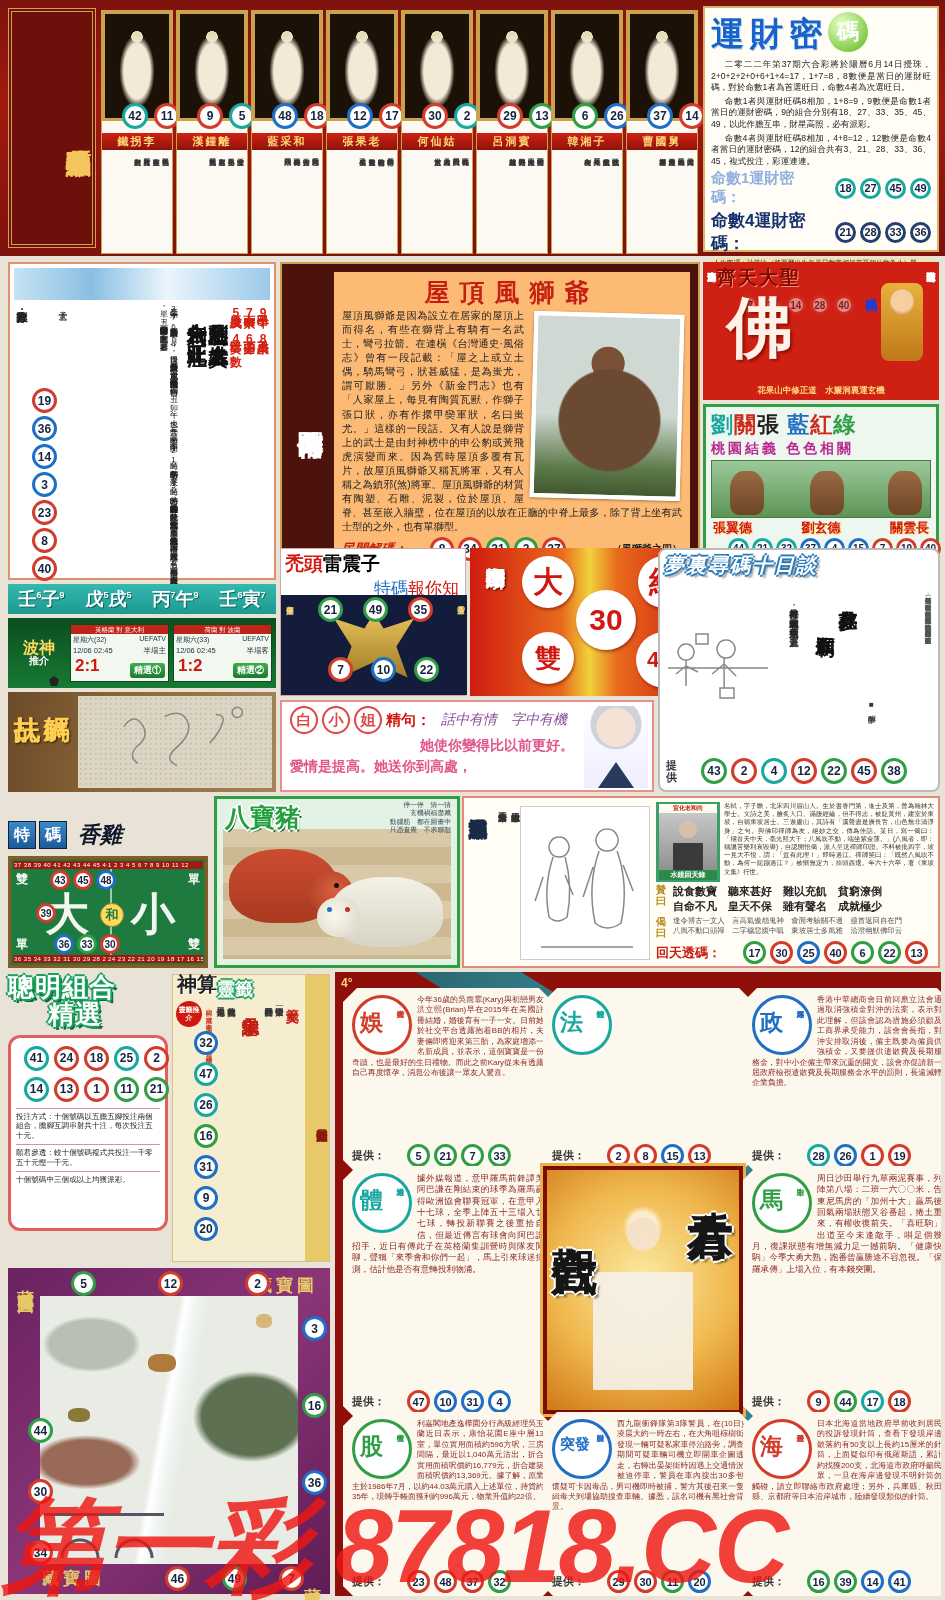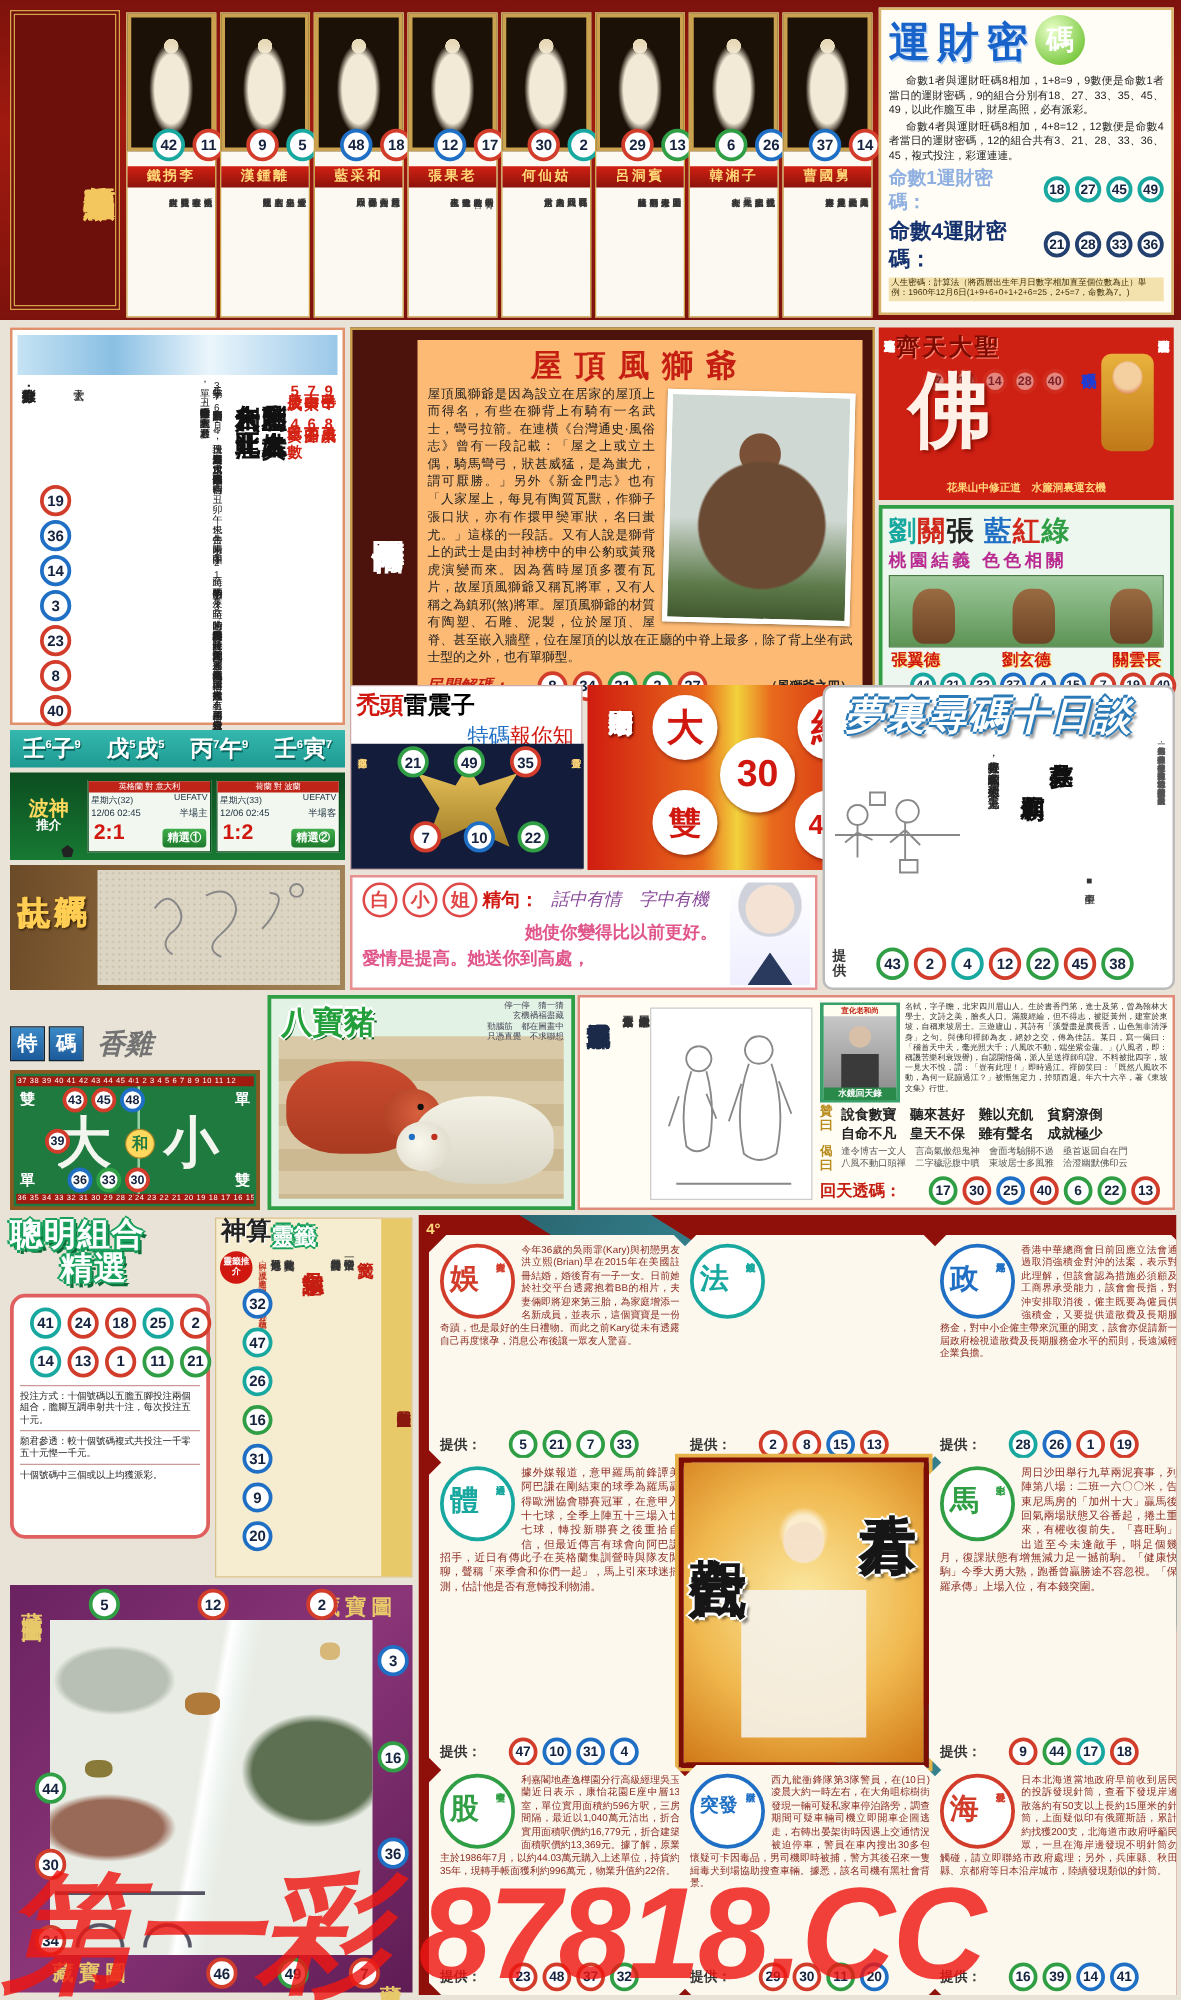--- a/index.html
+++ b/index.html
@@ -105,21 +105,21 @@
   #leizhen .art{position:absolute;left:0;bottom:0;width:186px;height:100px;background:#131c3a;overflow:hidden;}
   .eagle{position:absolute;left:53px;top:18px;width:80px;height:70px;background:linear-gradient(#e8c25a,#9a7622);clip-path:polygon(50% 0,62% 22%,100% 8%,78% 48%,92% 92%,50% 70%,8% 92%,22% 48%,0 8%,38% 22%);}
   #leizhen .sv{position:absolute;color:#ffd77a;font-size:8px;height:90px;top:5px;}
   .lball{position:absolute;}
   
   #kaibian{left:470px;top:548px;width:230px;height:148px;background:linear-gradient(90deg,#d01c10,#e86a1c 40%,#f2d23c 52%,#e86a1c 64%,#d01c10);display:flex;}
   #kaibian .lab{width:36px;height:140px;margin:4px 0 0 4px;color:#fff;font-size:20px;font-weight:bold;text-shadow:1px 1px 2px #7a0c02;}
   .kcirc{position:absolute;border-radius:50%;background:#fff;color:#d01810;font-weight:bold;display:flex;align-items:center;justify-content:center;box-shadow:1px 2px 3px rgba(100,10,0,.5);}
   
   #dream{left:658px;top:548px;width:282px;height:244px;background:#fff;border:2px solid #bbb;border-radius:8px;}
-  #dream .hd{height:34px;font-size:31px;font-weight:bold;font-style:italic;color:#fff;letter-spacing:2px;padding:2px 16px;
+  #dream .hd{height:34px;font-size:20px;font-weight:bold;font-style:italic;color:#fff;letter-spacing:2px;padding:2px 4px;
      text-shadow:2px 0 #2a7ab8,-2px 0 #2a7ab8,0 2px #2a7ab8,0 -2px #2a7ab8,3px 3px 2px #999;}
   #dream .intro{position:absolute;right:6px;top:42px;height:150px;font-size:6.6px;color:#555;line-height:1.3;}
   #dream .sig{position:absolute;right:62px;top:150px;font-size:8px;color:#333;}
   #dream .titles{position:absolute;right:78px;top:46px;height:160px;font-size:19px;font-weight:bold;color:#111;line-height:1.15;}
   #dream .main{position:absolute;right:138px;top:52px;width:62px;height:150px;font-size:9.5px;color:#222;line-height:1.35;}
   #dream .toon{position:absolute;left:6px;top:60px;width:104px;height:120px;}
   #dream .prow{position:absolute;left:6px;bottom:6px;display:flex;align-items:center;gap:4px;}
   #dream .plbl{font-size:11px;font-weight:bold;color:#333;width:14px;line-height:1.1;}
   #dream .balls{--bs:26px;--bf:12px;}
   
@@ -128,21 +128,21 @@
   .cchar{display:inline-flex;width:24px;height:24px;border-radius:50%;border:2px solid #e04848;color:#e04848;font-weight:bold;font-size:15px;align-items:center;justify-content:center;}
   #bxj .jq{color:#d01810;font-size:15px;font-weight:bold;}
   #bxj .quote{color:#8a4a9a;font-size:14px;font-style:italic;margin-left:6px;}
   #bxj .l{color:#e0558a;font-size:14px;font-weight:bold;margin-top:3px;}
   #bxj .l2{text-align:right;padding-right:70px;}
   .girl{position:absolute;right:4px;top:4px;width:64px;height:82px;background:radial-gradient(circle 20px at 50% 26%,#f4e3d4 0 95%,transparent),radial-gradient(circle 26px at 50% 22%,#cfd2da 0 95%,transparent),linear-gradient(#fff,#eef);}
   .girl:after{content:"";position:absolute;left:14px;bottom:0;width:36px;height:26px;background:#2a3a5e;clip-path:polygon(0 100%,50% 0,100% 100%);}
   
   #dxhead{left:8px;top:818px;width:200px;height:34px;display:flex;align-items:center;gap:3px;}
   #dxhead .box{width:26px;height:26px;background:linear-gradient(#3a8ac8,#1c5a9a);color:#fff;font-weight:bold;font-size:16px;display:flex;align-items:center;justify-content:center;border:1px solid #123;}
-  #dxhead .scr{font-size:22px;font-weight:bold;font-style:italic;color:#737373;margin-left:8px;}
+  #dxhead .scr{font-size:22px;font-weight:bold;font-style:italic;color:#0f172a;margin-left:8px;}
   #daxiao{left:8px;top:856px;width:200px;height:112px;background:#1f7a40;border:3px solid #8a5a22;}
   #daxiao .strip{position:absolute;font-size:6px;color:#fff;background:#a01a10;line-height:8px;padding:0 1px;letter-spacing:.5px;white-space:nowrap;overflow:hidden;}
   #daxiao .corner{position:absolute;color:#fff;font-weight:bold;font-size:12px;}
   #daxiao .big{position:absolute;color:#f2f6ee;font-size:44px;font-weight:bold;top:26px;}
   #daxiao .he{position:absolute;left:89px;top:44px;width:22px;height:22px;border-radius:50%;background:#ffd95e;color:#1f7a40;font-size:13px;font-weight:bold;display:flex;align-items:center;justify-content:center;border:1px solid #a8842a;}
   #daxiao .dballs{position:absolute;--bs:20px;--bf:10px;gap:3px;}
   #daxiao .mid{position:absolute;left:99px;top:10px;bottom:10px;width:2px;background:#9ad0a8;}
   
   #pigs{left:214px;top:796px;width:246px;height:172px;background:#e2f2e4;border:3px solid #2f9e44;}
   #pigs .t{position:absolute;left:8px;top:2px;font-size:25px;font-weight:bold;color:#23a03c;text-shadow:2px 0 #fff,-2px 0 #fff,0 2px #fff,0 -2px #fff,2px 2px 0 #0a5c1c;z-index:2;}
@@ -341,20 +341,21 @@
           <span class="vcol">貴神是日座東北</span>
           <span class="vcol">喜神東南好迎喜</span>
         </div>
     </div>
 
     <div id="fortune" class="abs">
       <div>
         <span class="ttl">運財密</span>
         <span class="tball">碼</span>
       </div>
+      <p>二零二二年第37期六合彩將於陽曆6月14日攪珠，2+0+2+2+0+6+1+4=17，1+7=8，8數便是當日的運財旺碼，對於命數1者為首選旺日，命數4者為次選旺日。</p>
       <p>命數1者與運財旺碼8相加，1+8=9，9數便是命數1者當日的運財密碼，9的組合分別有18、27、33、35、45、49，以此作膽互串，財星高照，必有派彩。</p>
       <p>命數4者與運財旺碼8相加，4+8=12，12數便是命數4者當日的運財密碼，12的組合共有3、21、28、33、36、45，複式投注，彩運連連。</p>
       <div class="frow frow1">
         <span class="lbl">命數1運財密碼：</span>
         <span class="balls" style="--bs:21px;--bf:11px">
             <span class="ball" style="border-color: rgb(24, 168, 160);">18</span>
             <span class="ball" style="border-color: rgb(24, 168, 160);">27</span>
             <span class="ball" style="border-color: rgb(24, 168, 160);">45</span>
             <span class="ball" style="border-color: rgb(24, 168, 160);">49</span>
           </span>

